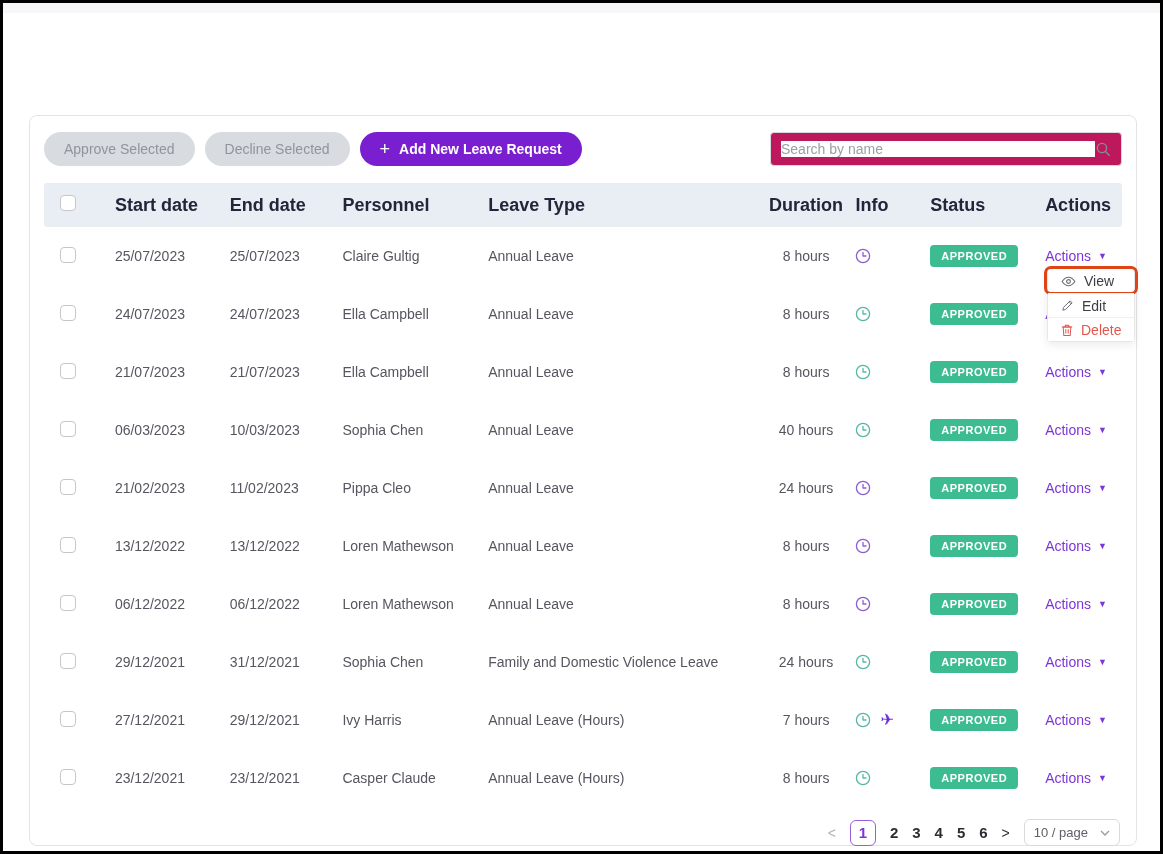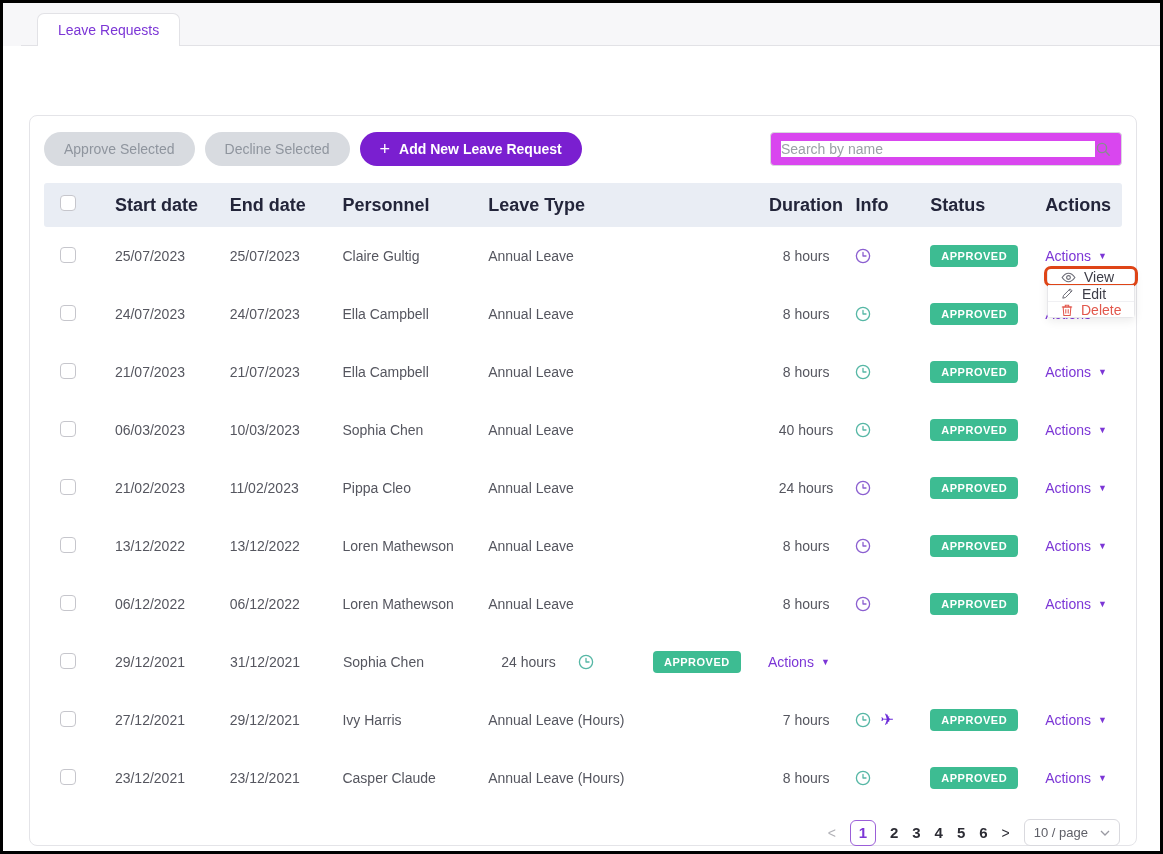--- a/index.html
+++ b/index.html
@@ -38,21 +38,21 @@
     padding: 14px; 
   }
   
   .toolbar { display: flex; align-items: center; gap: 10px; margin: 2px 0 17px 0; }
   .btn { border: none; border-radius: 17px; font-family: inherit; font-size: 14px; padding: 9px 20px; cursor: pointer; }
   .btn-muted { background: #d8dbe0; color: #8f959e; }
   .btn-primary { background: var(--primary); color: #fff; font-weight: bold; display: flex; align-items: center; gap: 9px; padding: 8px 20px; }
   .plus { font-size: 18px; font-weight: 400; line-height: 1; }
   .search-box {
     margin-left: auto; width: 352px; height: 34px; border: 1px solid #d9d9de;
-    border-radius: 4px; display: flex; align-items: center; padding: 0 10px; background: #d946ef;
+    border-radius: 4px; display: flex; align-items: center; padding: 0 10px; background: #be185d;
   }
   .search-box input { border: none; outline: none; flex: 1; font-family: inherit; font-size: 14px; color: #55565f; }
   .search-box input::placeholder { color: #9aa0a6; }
   
   .thead {
     height: 44px; background: var(--header_bg); border-radius: 3px;
     display: flex; align-items: center; font-weight: bold; font-size: 18px; color: #23253a;
   }
   .trow { height: 58px; display: flex; align-items: center; font-size: 14px; color: #55565f; background: #fff; }
   .col-check { width: 71px; padding-left: 16px; }
@@ -76,21 +76,21 @@
   .actions-caret { font-size: 9px; }
   .info-icon { display: inline-flex; align-items: center; line-height: 0; }
   .info-icon .plane-glyph { font-size: 16px; line-height: 1; }
   
   .menu {
     position: absolute; left: 1017px; top: 152px; width: 88px; background: #fff;
     border: 1px solid #e7e7ea; border-radius: 4px; box-shadow: 0 3px 10px rgba(0,0,0,.08);
     z-index: 5;
   }
   .menu-item {
-    position: relative; height: 16px; display: flex; align-items: center; gap: 8px;
+    position: relative; height: 24px; display: flex; align-items: center; gap: 8px;
     padding-left: 13px; font-size: 14px; color: #3c3c46; cursor: pointer; background: #fff; text-align: center;
   }
   .menu-item + .menu-item { border-top: 1px solid #f0f0f3; }
   .menu-item .mi-icon { display: inline-flex; line-height: 0; color: #6b6b75; }
   .menu-item.danger, .menu-item.danger .mi-icon { color: var(--danger); }
   .ring {
     position: absolute; left: -4px; right: -4px; top: -3px; bottom: -2px;
     border: 3px solid var(--highlight); border-radius: 7px; pointer-events: none;
   }
   
@@ -108,23 +108,20 @@
   }
   .page-size {
     border: 1px solid #d9d9de; border-radius: 6px; padding: 5px 9px; font-size: 13px;
     color: #5f6068; display: inline-flex; align-items: center; gap: 12px; cursor: pointer; background: #fff;
   }
 </style>
 </head>
 <body>
 
 <div class="header-band">
-  <div class="tabbar">
-    <div class="tab"><span>Leave Requests</span></div>
-  </div>
 </div>
 
 <div class="card">
 
   <div class="toolbar">
     <button class="btn btn-muted">Approve Selected</button>
     <button class="btn btn-muted">Decline Selected</button>
     <button class="btn btn-primary">
       <span class="plus">+</span>
       <span>Add New Leave Request</span>
@@ -312,20 +309,21 @@
           <span>Actions</span>
           <span class="actions-caret">▼</span>
         </span>
       </div>
     </div>
       <div class="trow">
       <div class="col-check"><span class="checkbox"></span></div>
       <div class="col-start">29/12/2021</div>
       <div class="col-end">31/12/2021</div>
       <div class="col-personnel">Sophia Chen</div>
+      <div class="col-type">Family and Domestic Violence Leave</div>
       <div class="col-duration">24 hours</div>
       <div class="col-info">
           <span class="info-icon" style="color: var(--clock_teal);">
             <svg width="16" height="16" viewBox="0 0 16 16" fill="none" stroke="currentColor" stroke-width="1.3">
               <circle cx="8" cy="8" r="6.6"></circle>
               <path d="M8 4.4V8h3" stroke-linecap="round" stroke-linejoin="round"></path>
             </svg>
           </span>
         </div>
       <div class="col-status"><span class="badge">APPROVED</span></div>

